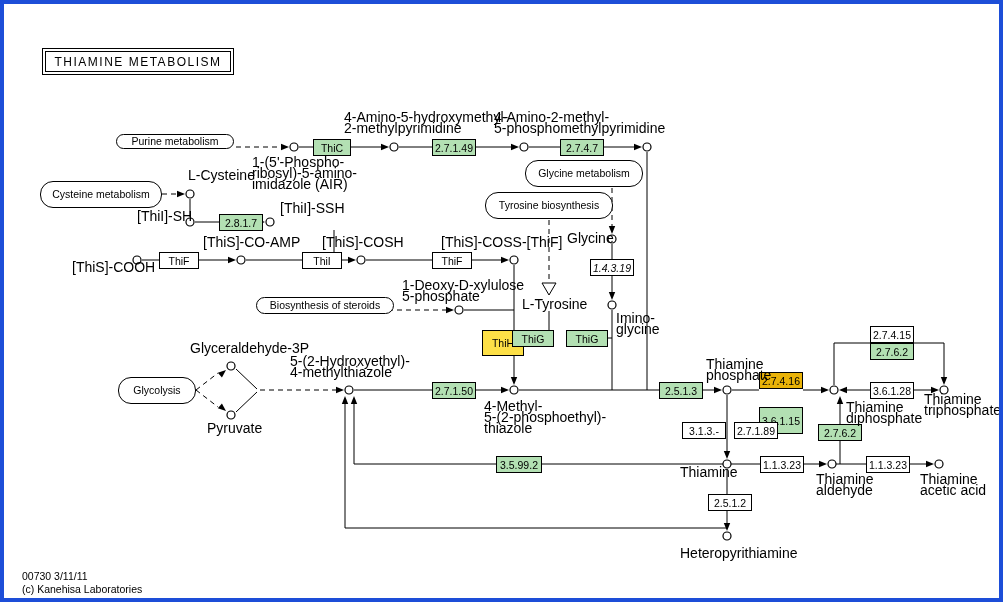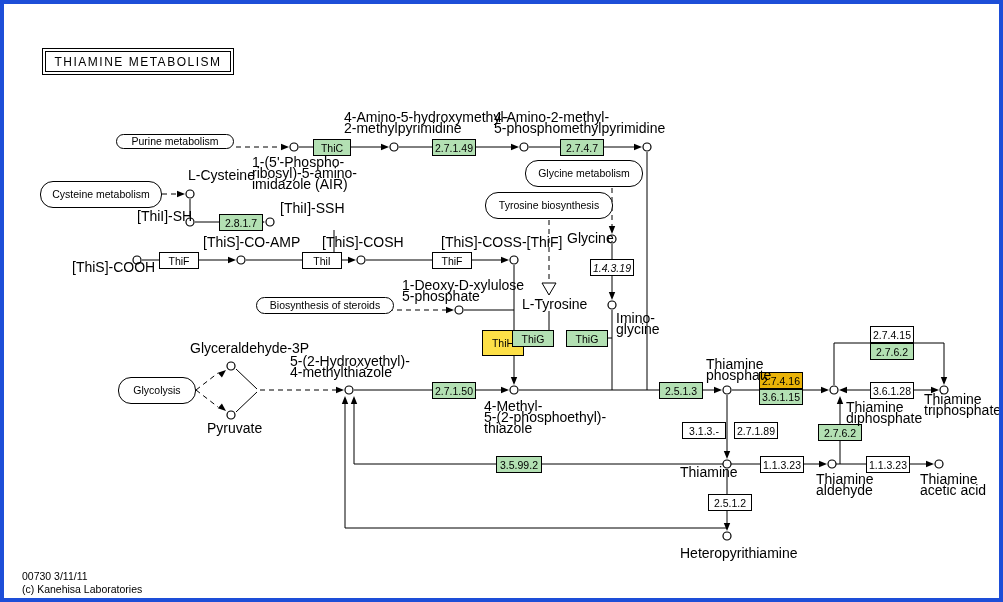--- a/index.html
+++ b/index.html
@@ -162,21 +162,21 @@
     <div class="ebox" style="left: 155px; top: 248px; width: 40px; height: 17px; background: rgb(255, 255, 255);">ThiF</div>
     <div class="ebox" style="left: 298px; top: 248px; width: 40px; height: 17px; background: rgb(255, 255, 255);">ThiI</div>
     <div class="ebox" style="left: 428px; top: 248px; width: 40px; height: 17px; background: rgb(255, 255, 255);">ThiF</div>
     <div class="ebox" style="left: 586px; top: 255px; width: 44px; height: 17px; background: rgb(255, 255, 255); font-style: italic;">1.4.3.19</div>
     <div class="ebox" style="left: 466px; top: 326px; width: 42px; height: 26px; background: #fde047; margin-left: 12px;">ThiH</div>
     <div class="ebox" style="left: 508px; top: 326px; width: 42px; height: 17px; background: rgb(179, 224, 179);">ThiG</div>
     <div class="ebox" style="left: 562px; top: 326px; width: 42px; height: 17px; background: rgb(179, 224, 179);">ThiG</div>
     <div class="ebox" style="left: 428px; top: 378px; width: 44px; height: 17px; background: rgb(179, 224, 179);">2.7.1.50</div>
     <div class="ebox" style="left: 655px; top: 378px; width: 44px; height: 17px; background: rgb(179, 224, 179);">2.5.1.3</div>
     <div class="ebox" style="left: 755px; top: 368px; width: 44px; height: 17px; background: #eab308;">2.7.4.16</div>
-    <div class="ebox" style="left: 755px; top: 385px; width: 44px; height: 16px; background: rgb(179, 224, 179);">3.6.1.15</div>
+    <div class="ebox" style="left: 755px; top: 403px; width: 44px; height: 27px; background: rgb(179, 224, 179);">3.6.1.15</div>
     <div class="ebox" style="left: 866px; top: 322px; width: 44px; height: 17px; background: rgb(255, 255, 255);">2.7.4.15</div>
     <div class="ebox" style="left: 866px; top: 339px; width: 44px; height: 17px; background: rgb(179, 224, 179);">2.7.6.2</div>
     <div class="ebox" style="left: 866px; top: 378px; width: 44px; height: 17px; background: rgb(255, 255, 255);">3.6.1.28</div>
     <div class="ebox" style="left: 678px; top: 418px; width: 44px; height: 17px; background: rgb(255, 255, 255);">3.1.3.-</div>
     <div class="ebox" style="left: 730px; top: 418px; width: 44px; height: 17px; background: rgb(255, 255, 255);">2.7.1.89</div>
     <div class="ebox" style="left: 814px; top: 420px; width: 44px; height: 17px; background: rgb(179, 224, 179);">2.7.6.2</div>
     <div class="ebox" style="left: 492px; top: 452px; width: 46px; height: 17px; background: rgb(179, 224, 179);">3.5.99.2</div>
     <div class="ebox" style="left: 756px; top: 452px; width: 44px; height: 17px; background: rgb(255, 255, 255);">1.1.3.23</div>
     <div class="ebox" style="left: 862px; top: 452px; width: 44px; height: 17px; background: rgb(255, 255, 255);">1.1.3.23</div>
     <div class="ebox" style="left: 704px; top: 490px; width: 44px; height: 17px; background: rgb(255, 255, 255);">2.5.1.2</div>

